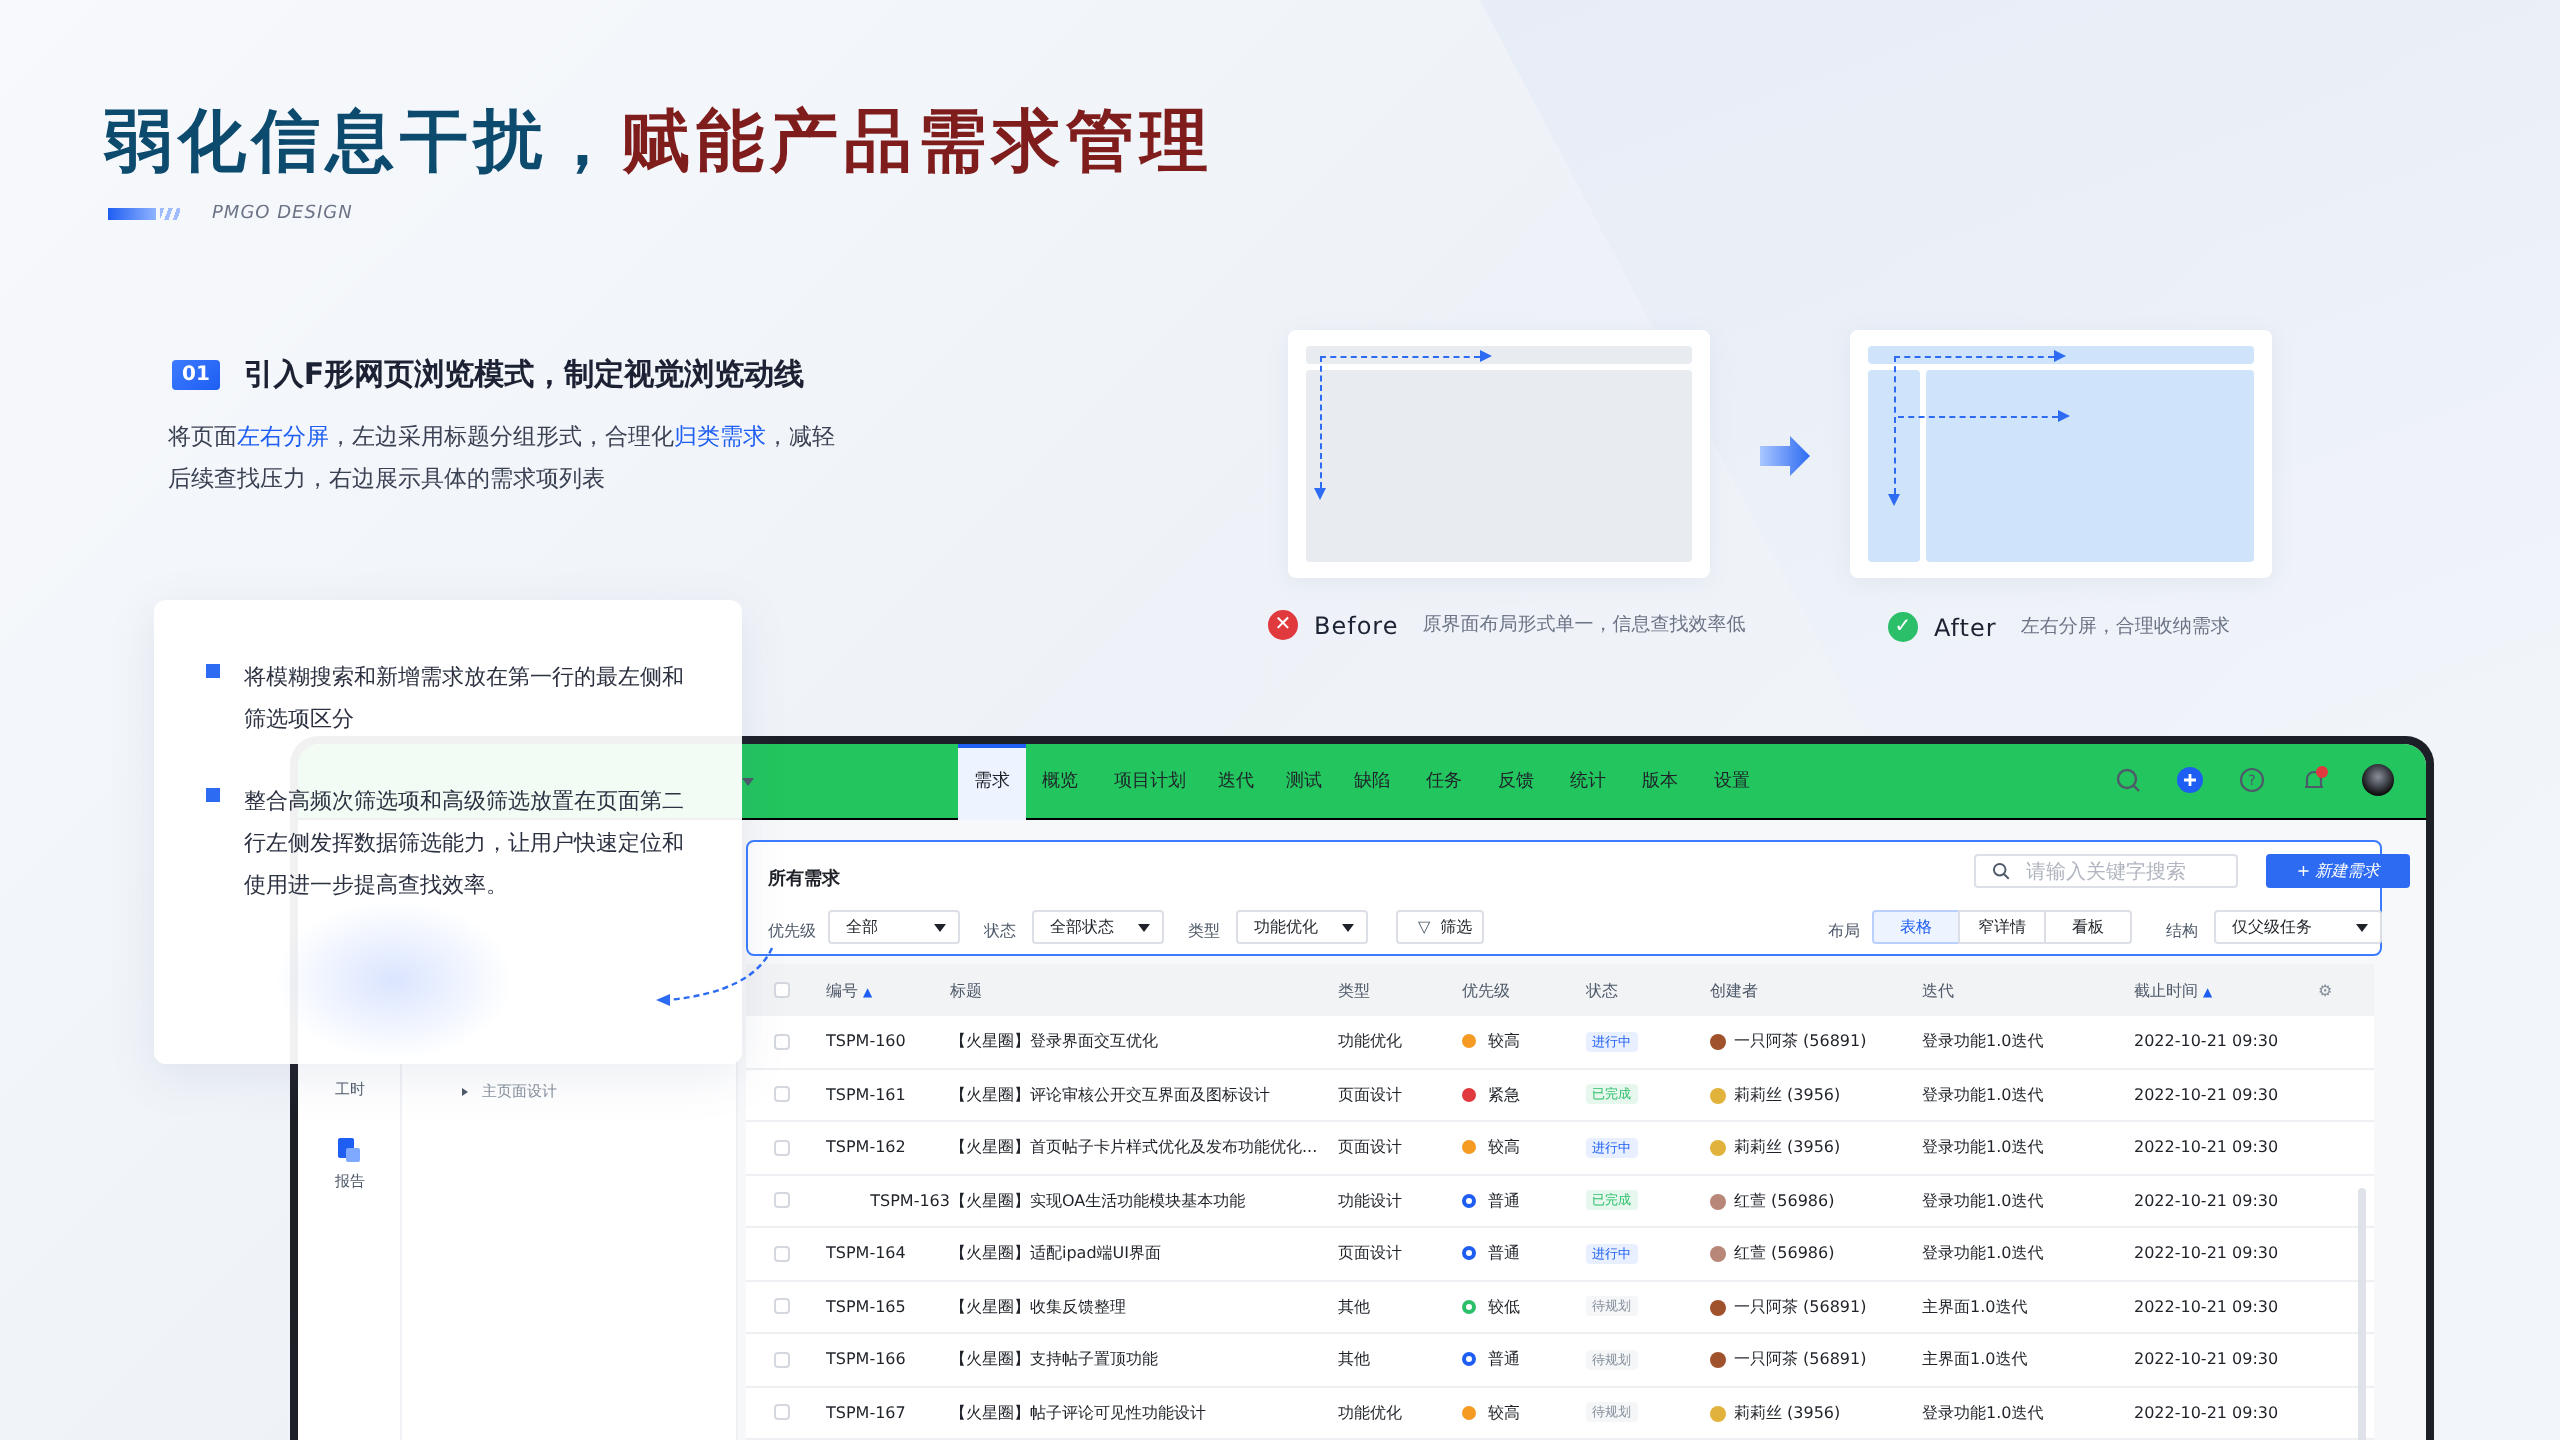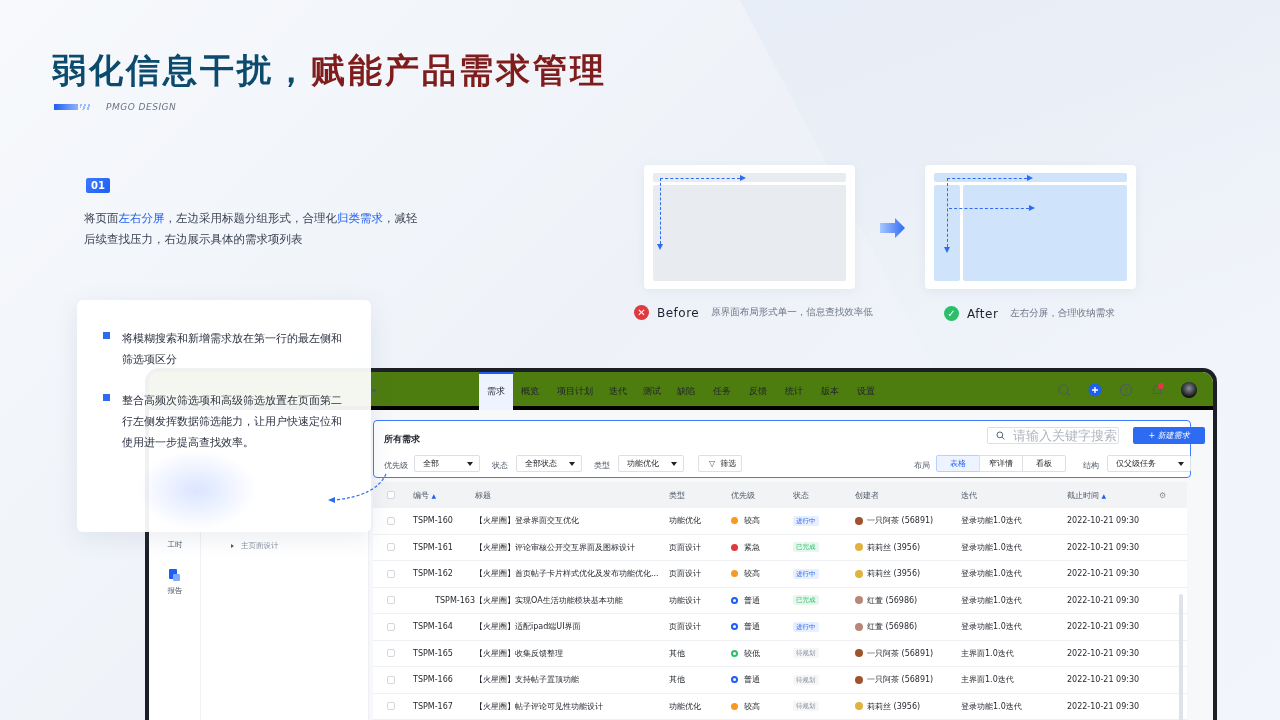--- a/index.html
+++ b/index.html
@@ -42,21 +42,21 @@
   .arr-d { position: absolute; width: 0; height: 0; border-left: 3px solid transparent; border-right: 3px solid transparent; border-top: 6px solid #2d6bf2; }
   .big-arrow { position: absolute; left: 880px; top: 218px; width: 25px; height: 20px; }
   .cap { position: absolute; display: flex; align-items: center; }
   .cap .ic { width: 15px; height: 15px; border-radius: 50%; color: #fff; font-size: 10px; font-weight: bold; display:flex; align-items:center; justify-content:center; }
   .cap .lbl { font-size: 12px; color: #1c2233; margin-left: 8px; letter-spacing: 0.5px; }
   .cap .sub { font-size: 9.5px; color: #6b7385; margin-left: 12px; }
 
   
   .device { position: absolute; left: 145px; top: 368px; width: 1072px; height: 360px; background: #1c1f26; border-radius: 14px 14px 0 0; }
   .screen { position: absolute; left: 4px; top: 4px; right: 4px; bottom: 0; background: #fff; border-radius: 11px 11px 0 0; overflow: hidden; }
-  .topnav { position: absolute; left: 0; top: 0; right: 0; height: 38px; background: #4d7c0f; border-bottom: 4px solid #000000; }
+  .topnav { position: absolute; left: 0; top: 0; right: 0; height: 38px; background: #22c55e; border-bottom: 1px solid #000000; }
   .tab { position: absolute; top: 0; height: 38px; line-height: 38px; font-size: 9px; color: #1f2329; text-align: center; }
   .tab.active { background: #eef4ff; border-top: 2px solid #1e5ef2; line-height: 34px; }
   .nav-ic { position: absolute; top: 11px; width: 14px; height: 14px; }
   .left-rail { position: absolute; left: 0; top: 38px; width: 52px; bottom: 0; background: #fff; border-right: 1px solid #f0f2f5; }
   .tree-panel { position: absolute; left: 52px; top: 38px; width: 168px; bottom: 0; background: #fff; border-right: 1px solid #eef0f4; }
   .main { position: absolute; left: 220px; top: 38px; right: 0; bottom: 0; background: #f7f8fa; }
   .filter-card { position: absolute; left: 4px; top: 10px; width: 818px; height: 58px; background: #fff; border: 1px solid #3c7bff; border-radius: 4px; }
   .ttl { position: absolute; left: 10px; top: 12px; font-size: 9px; font-weight: bold; color: #1f2329; }
   .flabel { position: absolute; font-size: 8px; color: #4e5969; }
   .sel { position: absolute; height: 17px; border: 1px solid #dcdfe6; border-radius: 2px; font-size: 8px; color: #1f2329; padding-left: 8px; line-height: 15px; background: #fff; }
@@ -91,20 +91,21 @@
   <span class="blue">弱化信息干扰，</span><span class="dark">赋能产品需求管理</span>
 </div>
 <div class="brand">
   <div class="bar"></div>
   <div class="slash"></div>
   <span class="txt">PMGO DESIGN</span>
 </div>
 
 <div class="sec-head">
   <span class="sec-num">01</span>
+  <span class="sec-title">引入F形网页浏览模式，制定视觉浏览动线</span>
 </div>
 <div class="sec-desc">
   <span>将页面</span><span class="hl">左右分屏</span><span>，左边采用标题分组形式，合理化</span><span class="hl">归类需求</span><span>，减轻后续查找压力，右边展示具体的需求项列表</span>
 </div>
 
 <div class="frame before" style="left:644px;top:165px;width:211px;height:124px;">
   <div class="blk" style="left:9px;top:8px;width:193px;height:9px;"></div>
   <div class="blk" style="left:9px;top:20px;width:193px;height:96px;"></div>
   <div class="dash-h" style="left:16px;top:13px;width:80px;"></div>
   <div class="arr-r" style="left:96px;top:10px;"></div>
@@ -198,21 +199,21 @@
     </div>
 
     <div class="main">
       <div class="filter-card">
         <div class="ttl">所有需求</div>
         <div style="position:absolute;left:613px;top:6px;width:132px;height:17px;border:1px solid #dcdfe6;border-radius:2px;display:flex;align-items:center;padding-left:8px;">
           <svg style="width:9px;height:9px;" viewBox="0 0 14 14">
               <circle cx="6" cy="6" r="4.5" fill="none" stroke="#4e5969" stroke-width="1.5"></circle>
               <line x1="9.5" y1="9.5" x2="13" y2="13" stroke="#4e5969" stroke-width="1.5"></line>
             </svg>
-          <span style="font-size:13px;color:#b0b5bf;margin-left:8px;">请输入关键字搜索</span>
+          <span style="font-size:10px;color:#b0b5bf;margin-left:8px;">请输入关键字搜索</span>
         </div>
         <div class="btn-primary" style="left:759px;top:6px;width:72px;height:17px;line-height:17px;font-style:italic;">+ 新建需求</div>
 
         <div class="flabel" style="left:10px;top:39px;">优先级</div>
         <div class="sel" style="left:40px;top:34px;width:66px;"><span>全部</span><span class="caret"></span></div>
         <div class="flabel" style="left:118px;top:39px;">状态</div>
         <div class="sel" style="left:142px;top:34px;width:66px;"><span>全部状态</span><span class="caret"></span></div>
         <div class="flabel" style="left:220px;top:39px;">类型</div>
         <div class="sel" style="left:244px;top:34px;width:66px;"><span>功能优化</span><span class="caret"></span></div>
         <div class="sel" style="left:324px;top:34px;width:44px;padding-left:10px;"><span style="font-size:8px;color:#4e5969;margin-right:5px;">▽</span><span>筛选</span></div>

